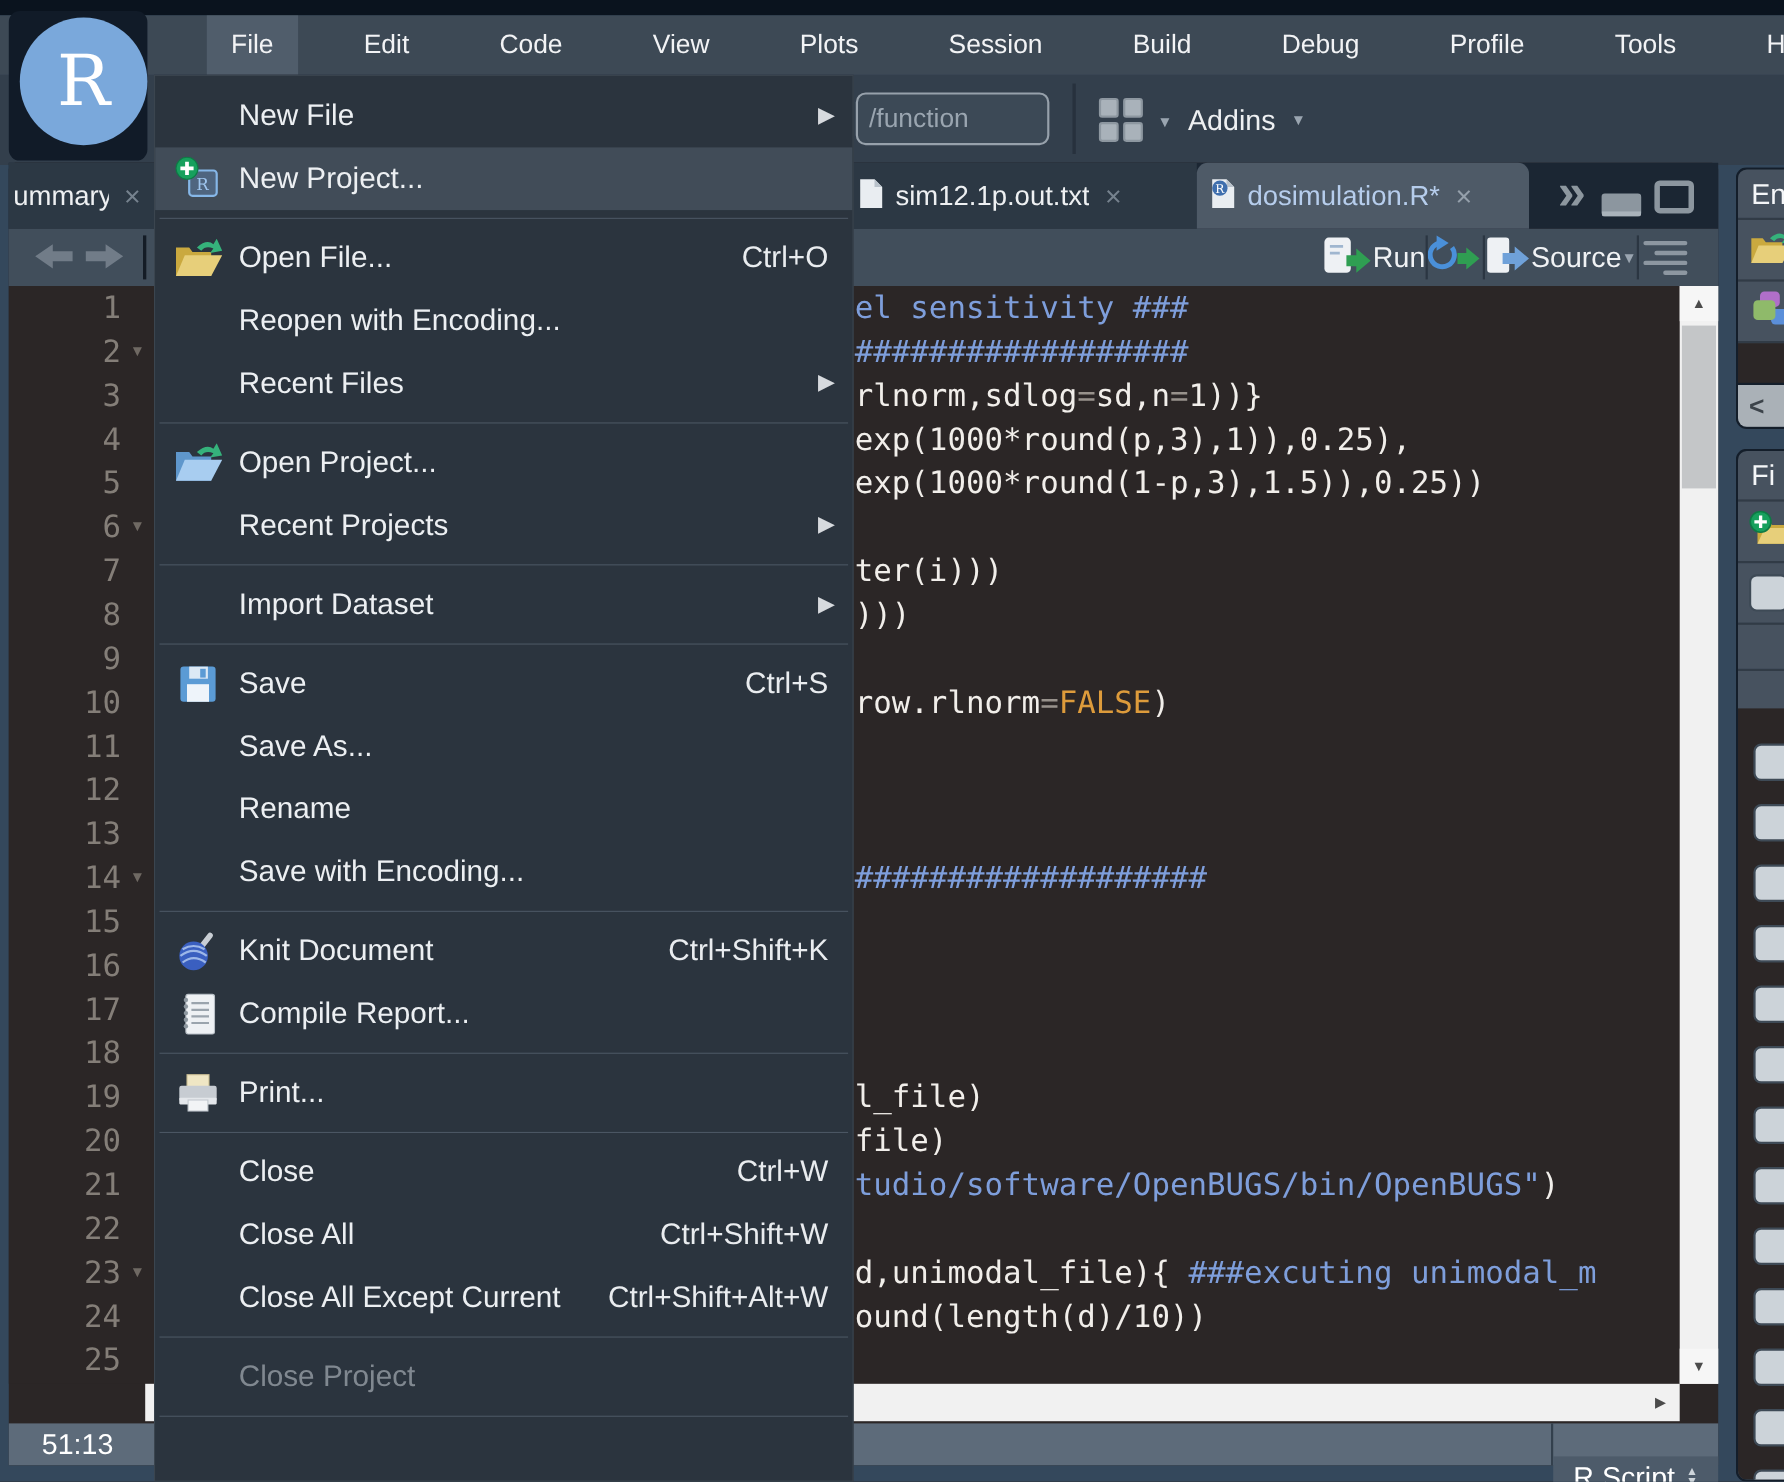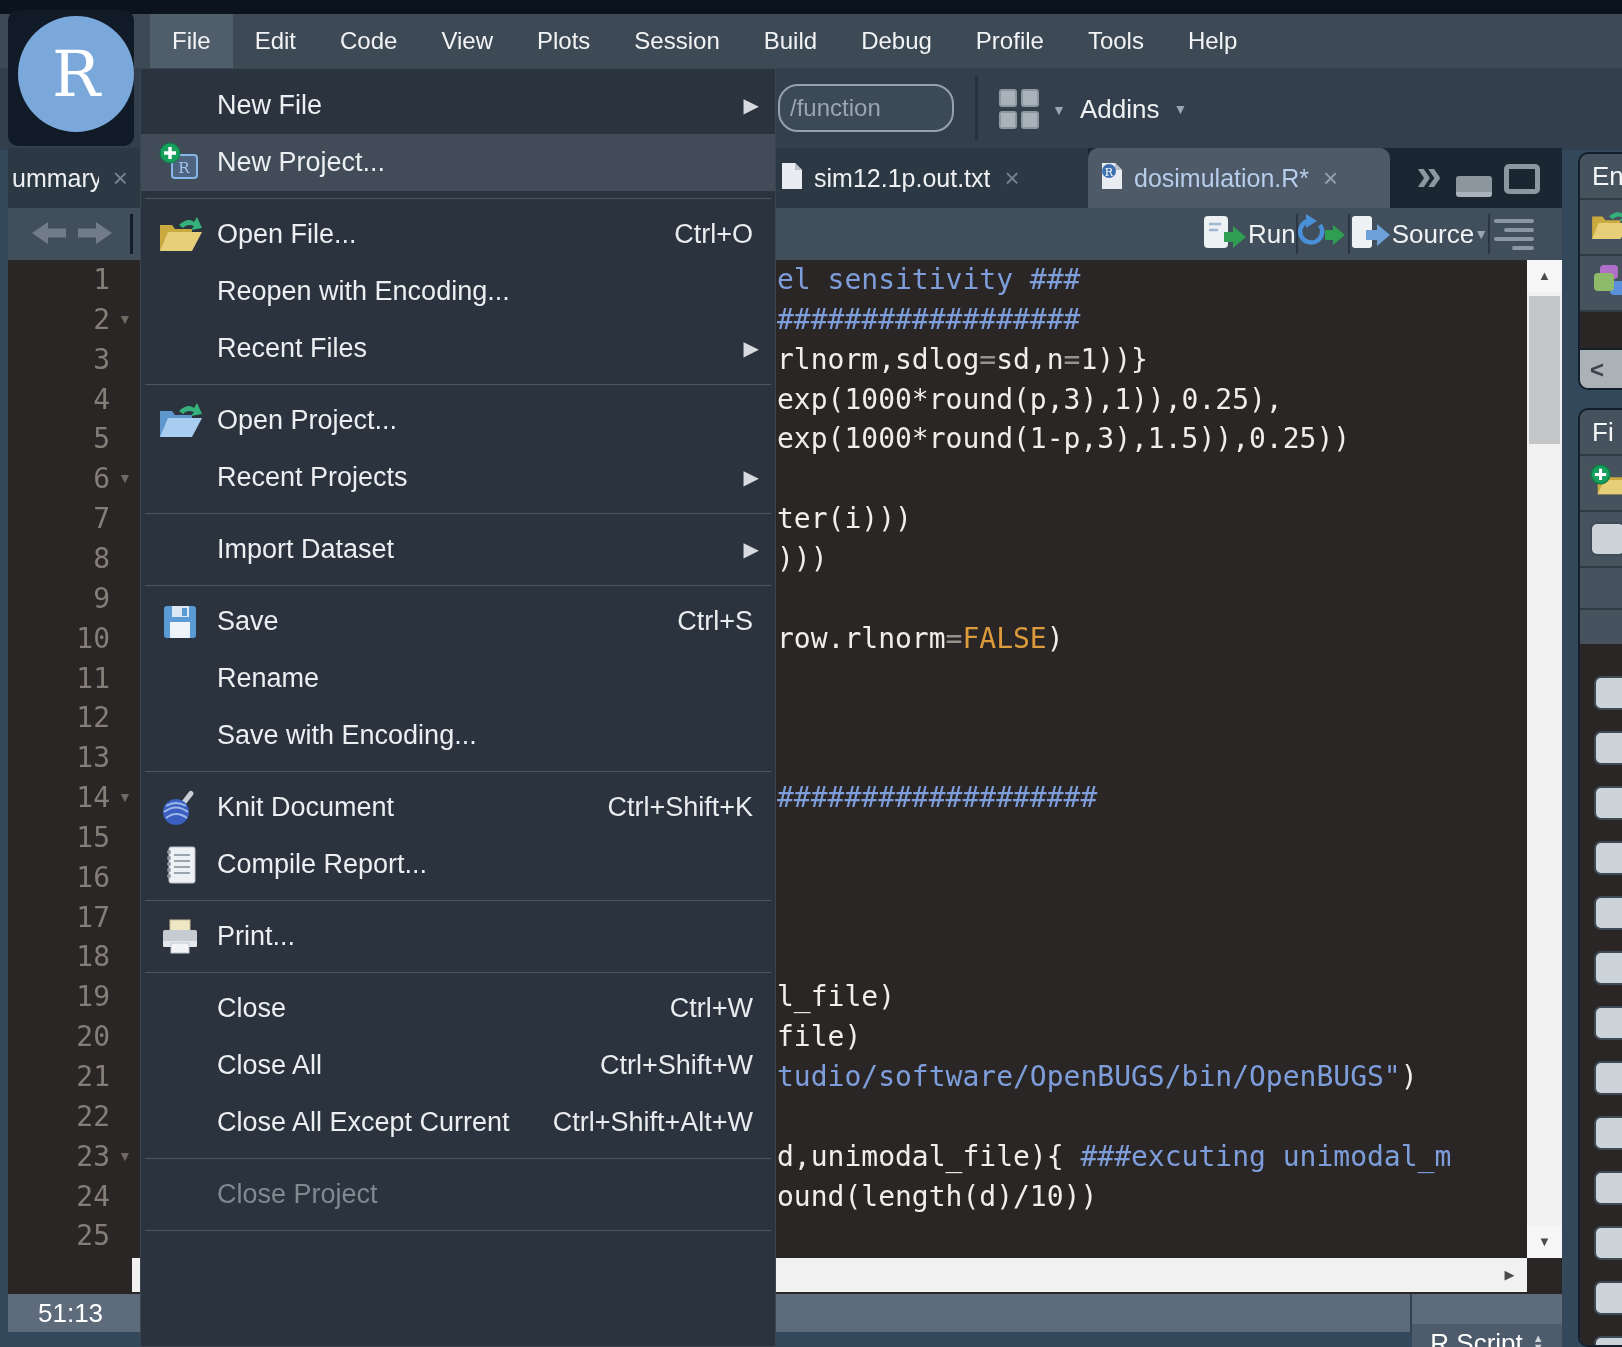--- a/index.html
+++ b/index.html
@@ -4,25 +4,25 @@
 <style>
   html,body{margin:0;padding:0;}
   body{width:1622px;height:1347px;overflow:hidden;background:#34485c;
        font-family:"Liberation Sans",sans-serif;position:relative;}
   .screen{position:absolute;inset:0;}
 
   
   .top-strip{position:absolute;left:0;top:0;width:1622px;height:14px;background:#0a131e;}
   .menubar{position:absolute;left:0;top:14px;width:1622px;height:54px;background:#3d4955;}
   .menubar-items{position:absolute;left:150px;top:0;height:54px;display:flex;}
-  .mb-item{color:#f2f3f5;font-size:24px;line-height:54px;padding:0 22px;cursor:default;}
+  .mb-item{color:#f2f3f5;font-size:24px;line-height:54px;padding:0 22px;cursor:default;margin-left:38px;}
   .mb-item.active{background:#505d6b;}
   .quickbar{position:absolute;left:0;top:68px;width:1622px;height:82px;background:#333f4c;}
   .fn-input{position:absolute;left:778px;top:16px;width:152px;height:44px;background:#3c4956;
-            border:2px solid #97a1ab;border-radius:20px;color:#9aa5b0;font-size:24px;
+            border:2px solid #97a1ab;border-radius:9px;color:#9aa5b0;font-size:24px;
             font-family:"Liberation Sans",sans-serif;padding:0 10px;outline:none;}
   .fn-input::placeholder{color:#9aa5b0;opacity:1;}
   .qsep{position:absolute;left:975px;top:8px;width:3px;height:64px;background:#27313d;}
   .grid-btn{position:absolute;left:998px;top:20px;width:44px;height:42px;display:grid;
             grid-template-columns:18px 18px;grid-template-rows:18px 18px;gap:4px;padding:1px;}
   .grid-btn div{background:#a9b2ba;border-radius:3px;border:2px solid #8d97a0;}
   .caret{color:#9aa5b0;font-size:14px;}
   .q-caret1{position:absolute;left:1052px;top:34px;}
   .addins{position:absolute;left:1080px;top:0;height:82px;display:flex;align-items:center;gap:14px;
           color:#eef0f2;font-size:26px;}
@@ -505,20 +505,24 @@
             <rect x="11" y="3" width="17" height="11" fill="#dce9f5"></rect>
             <rect x="21" y="5" width="5" height="8" fill="#5b9bd5"></rect>
             <rect x="9" y="19" width="20" height="16" fill="#eef4fa"></rect>
           </svg>
         </span>
         <span class="mi-label">Save</span>
         <span class="mi-shortcut">Ctrl+S</span>
       </div>
       <div class="menu-item">
         <span class="mi-icon"></span>
+        <span class="mi-label">Save As...</span>
+      </div>
+      <div class="menu-item">
+        <span class="mi-icon"></span>
         <span class="mi-label">Rename</span>
       </div>
       <div class="menu-item">
         <span class="mi-icon"></span>
         <span class="mi-label">Save with Encoding...</span>
       </div>
       <div class="menu-sep"></div>
       <div class="menu-item">
         <span class="mi-icon">
           <svg width="40" height="40" viewBox="0 0 40 40">

